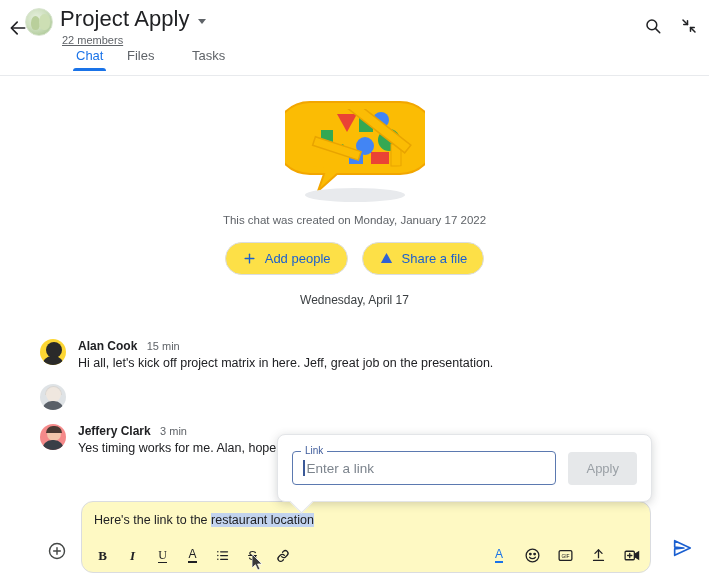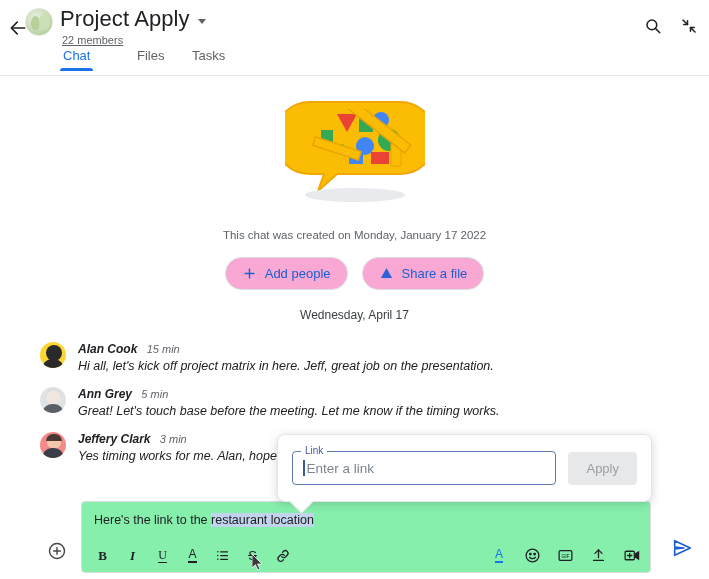--- a/index.html
+++ b/index.html
@@ -49,45 +49,45 @@
   .tabs { position:relative; height:28px; border-bottom:1px solid #e8eaed; }
   .tab {
     position:absolute; top:0; font-size:13px; color:#5f6368; cursor:pointer;
     padding-bottom:8px;
   }
   .tab.active { color:#1a73e8; font-weight:500; }
   .tab.active::after {
     content:""; position:absolute; left:-3px; right:-3px; bottom:0; height:3px;
     background:#1a73e8; border-radius:3px 3px 0 0;
   }
-  #tab0 { left:63px; } #tab1 { left:137px; } #tab2 { left:192px; }
+  #tab0 { left:76px; } #tab1 { left:127px; } #tab2 { left:192px; }
 
   
   .intro { text-align:center; padding-top:16px; }
   .illus { position:relative; width:140px; height:110px; margin:0 auto; }
   .shadow {
     position:absolute; left:20px; bottom:0px; width:100px; height:14px;
     background:#e8eaed; border-radius:50%;
   }
   .created {
-    font-size:11.5px; color:#5f6368; margin-top:27px;
+    font-size:11.5px; color:#5f6368; margin-top:12px;
   }
   .action-row {
     display:flex; justify-content:center; gap:14px; margin-top:16px;
   }
   .pill {
     display:flex; align-items:center; gap:8px;
     border:1px solid #dadce0; border-radius:20px;
     padding:8px 16px; font-size:13px; color:#1a5fd0; font-weight:500;
-    background:#f9a8d4; cursor:pointer;
+    background:#fde047; cursor:pointer;
   }
   .date-divider { font-size:12px; color:#3c4043; font-weight:500; margin-top:18px; }
 
   
-  .messages { margin-top:16px; position:relative;font-style:italic; }
+  .messages { margin-top:28px; position:relative; }
   .msg { display:flex; gap:12px; padding:4px 0 10px 40px; }
   .avatar { width:26px; height:26px; border-radius:50%; flex:0 0 26px; position:relative; overflow:hidden; }
   .av-yellow { background:#fdd633; }
   .av-yellow .head { position:absolute; left:6px; top:3px; width:16px; height:16px; border-radius:50%; background:#2a2a2a; }
   .av-yellow .body { position:absolute; left:2px; top:17px; width:22px; height:12px; border-radius:10px 10px 0 0; background:#2a2a2a; }
   .av-grey { background:#dfe3e6; }
   .av-grey .head { position:absolute; left:6px; top:3px; width:15px; height:15px; border-radius:50%; background:#efe7df; }
   .av-grey .hair { position:absolute; left:5px; top:2px; width:17px; height:9px; border-radius:9px 9px 0 0; background:#d9d6d2; }
   .av-grey .body { position:absolute; left:2px; top:17px; width:22px; height:12px; border-radius:10px 10px 0 0; background:#5a6068; }
   .av-pink { background:#f58a8a; }
@@ -128,21 +128,21 @@
     font-family:"Liberation Sans", sans-serif;
   }
 
   
   .composer-wrap { position:absolute; left:0; right:0; bottom:6px; height:72px; }
   .plus-btn {
     position:absolute; left:47px; top:40px; width:20px; height:20px; cursor:pointer;
   }
   .composer {
     position:absolute; left:81px; right:58px; top:0; height:72px;
-    border:1px solid #dadce0; border-radius:4px; background:#86efac;
+    border:1px solid #dadce0; border-radius:12px; background:#fef9c3;
   }
   .composer-text {
     position:absolute; left:12px; top:11px; font-size:12.5px; color:#202124;
   }
   .sel { background:#c2d3ee; }
   .fmt-bar { position:absolute; left:12px; bottom:8px; display:flex; align-items:center; gap:13px; }
   .fmt { width:17px; height:17px; display:flex; align-items:center; justify-content:center; color:#202124; cursor:pointer; position:relative; }
   .fmt b { font-size:13px; font-weight:700; font-family:"Liberation Serif", serif;}
   .fmt i { font-size:13px; font-style:italic; font-weight:600; font-family:"Liberation Serif", serif;}
   .fmt .u { font-size:12px; border-bottom:1.6px solid #202124; line-height:13px; font-family:"Liberation Serif", serif;}
@@ -263,27 +263,20 @@
       <div class="msg-text">Hi all, let's kick off project matrix in here. Jeff, great job on the presentation.</div>
     </div>
   </div>
 
   <div class="msg">
     <div class="avatar av-grey">
       <span class="hair"></span>
         <span class="head"></span>
         <span class="body"></span>
     </div>
-    <div class="msg-body">
-      <div class="msg-head">
-        <span class="msg-name">Ann Grey</span>
-        <span class="msg-time">5 min</span>
-      </div>
-      <div class="msg-text">Great! Let's touch base before the meeting. Let me know if the timing works.</div>
-    </div>
   </div>
 
   <div class="msg">
     <div class="avatar av-pink">
       <span class="head"></span>
         <span class="hair"></span>
         <span class="body"></span>
     </div>
     <div class="msg-body">
       <div class="msg-head">

